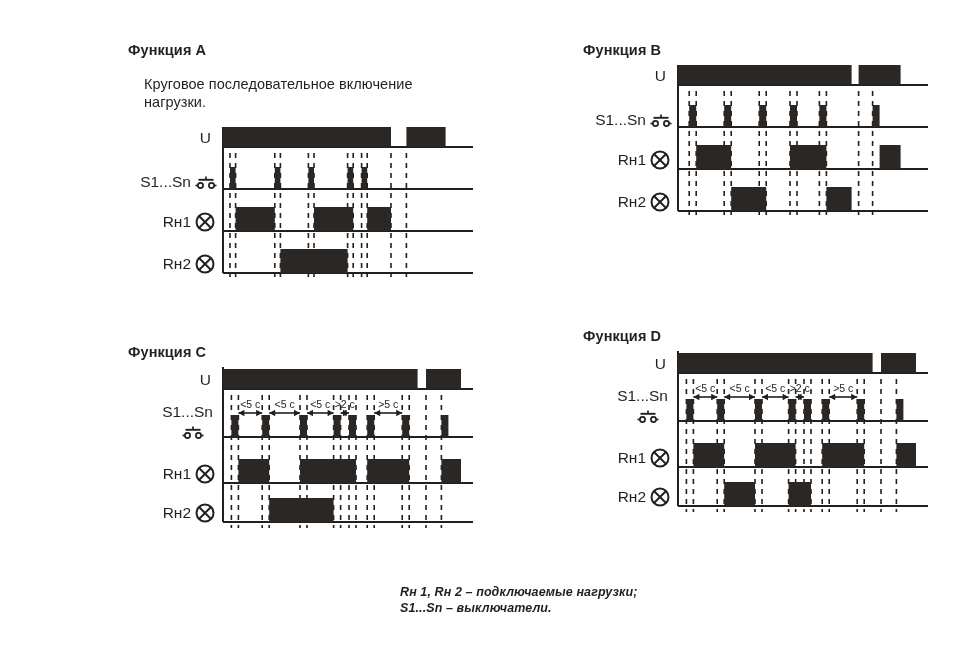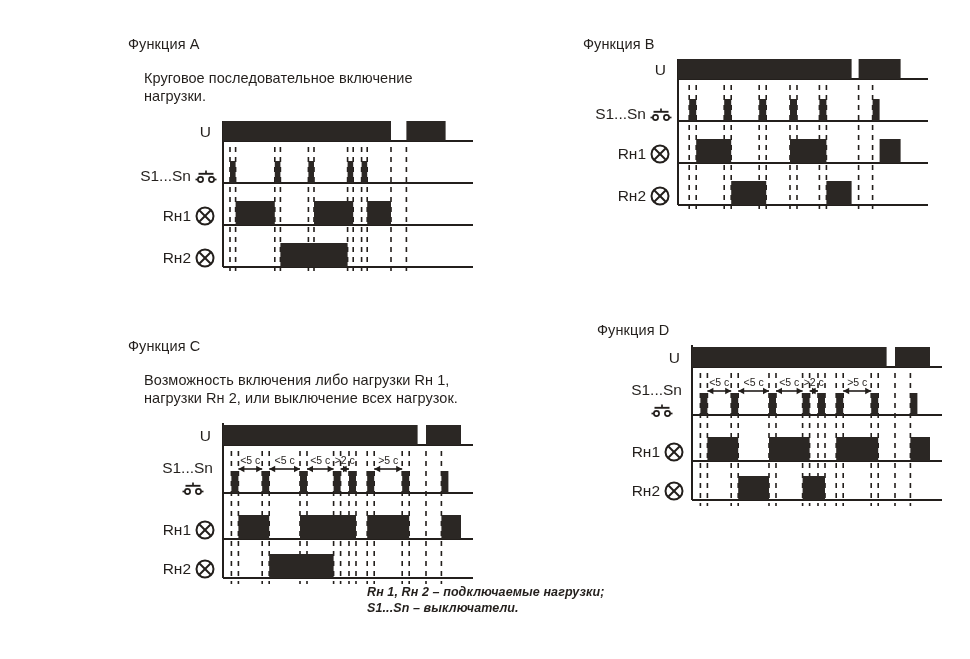--- a/index.html
+++ b/index.html
@@ -15,47 +15,47 @@
     color: #231f1c;
     overflow: hidden;
   }
 
   .panel {
     position: absolute;
   }
   #panel-A { left: 128px; top: 36px; }
   #panel-B { left: 583px; top: 36px; }
   #panel-C { left: 128px; top: 338px; }
-  #panel-D { left: 597px; top: 322px; }
+  #panel-D { left: 583px; top: 322px; }
 
   .panel-title {
     font-size: 14.5px;
-    font-weight: normal;
+    font-weight: bold;
     line-height: 17px;
-    margin: 0 0 1px 0;
+    margin: 6px 0 1px 0;
     letter-spacing: 0.1px;
   }
   .panel-desc {
     font-size: 14.5px;
     font-weight: normal;
     line-height: 18px;
     margin: 16px;
     white-space: pre-line;
     letter-spacing: 0.05px;
   }
 
   .chart-wrap {
     position: relative;
     margin-top: 6px;
   }
   .chart-svg { display: block; }
 
   .footnote {
     position: absolute;
-    left: 367px;
+    left: 400px;
     top: 584px;
     font-size: 12.5px;
     font-style: italic;
     font-weight: bold;
     line-height: 16px;
     white-space: pre-line;
     letter-spacing: 0.1px;
     color: #231f1c;
   }
 
@@ -181,22 +181,20 @@
           <circle cx="77" cy="137" r="8.5" fill="none" stroke="#231f1c" stroke-width="2"></circle>
           <line x1="71" y1="131" x2="83" y2="143" stroke="#231f1c" stroke-width="2"></line>
           <line x1="71" y1="143" x2="83" y2="131" stroke="#231f1c" stroke-width="2"></line>
         </g>
       </svg>
     </div>
 </div>
 
 <div class="panel" id="panel-C">
   <p class="panel-title">Функция C</p>
-  <p class="panel-desc">Возможность включения либо нагрузки Rн 1,
-нагрузки Rн 2, или выключение всех нагрузок.</p>
   <div class="chart-wrap">
       <svg width="345" height="162" viewBox="0 0 345 162" class="chart-svg">
         <line x1="103.4" y1="28" x2="103.4" y2="161" stroke="#231f1c" stroke-width="1.6" stroke-dasharray="5,5"></line>
         <line x1="110.4" y1="28" x2="110.4" y2="161" stroke="#231f1c" stroke-width="1.6" stroke-dasharray="5,5"></line>
         <line x1="134.2" y1="28" x2="134.2" y2="161" stroke="#231f1c" stroke-width="1.6" stroke-dasharray="5,5"></line>
         <line x1="141.2" y1="28" x2="141.2" y2="161" stroke="#231f1c" stroke-width="1.6" stroke-dasharray="5,5"></line>
         <line x1="172" y1="28" x2="172" y2="161" stroke="#231f1c" stroke-width="1.6" stroke-dasharray="5,5"></line>
         <line x1="179" y1="28" x2="179" y2="161" stroke="#231f1c" stroke-width="1.6" stroke-dasharray="5,5"></line>
         <line x1="205.60000000000002" y1="28" x2="205.60000000000002" y2="161" stroke="#231f1c" stroke-width="1.6" stroke-dasharray="5,5"></line>
         <line x1="212.60000000000002" y1="28" x2="212.60000000000002" y2="161" stroke="#231f1c" stroke-width="1.6" stroke-dasharray="5,5"></line>

